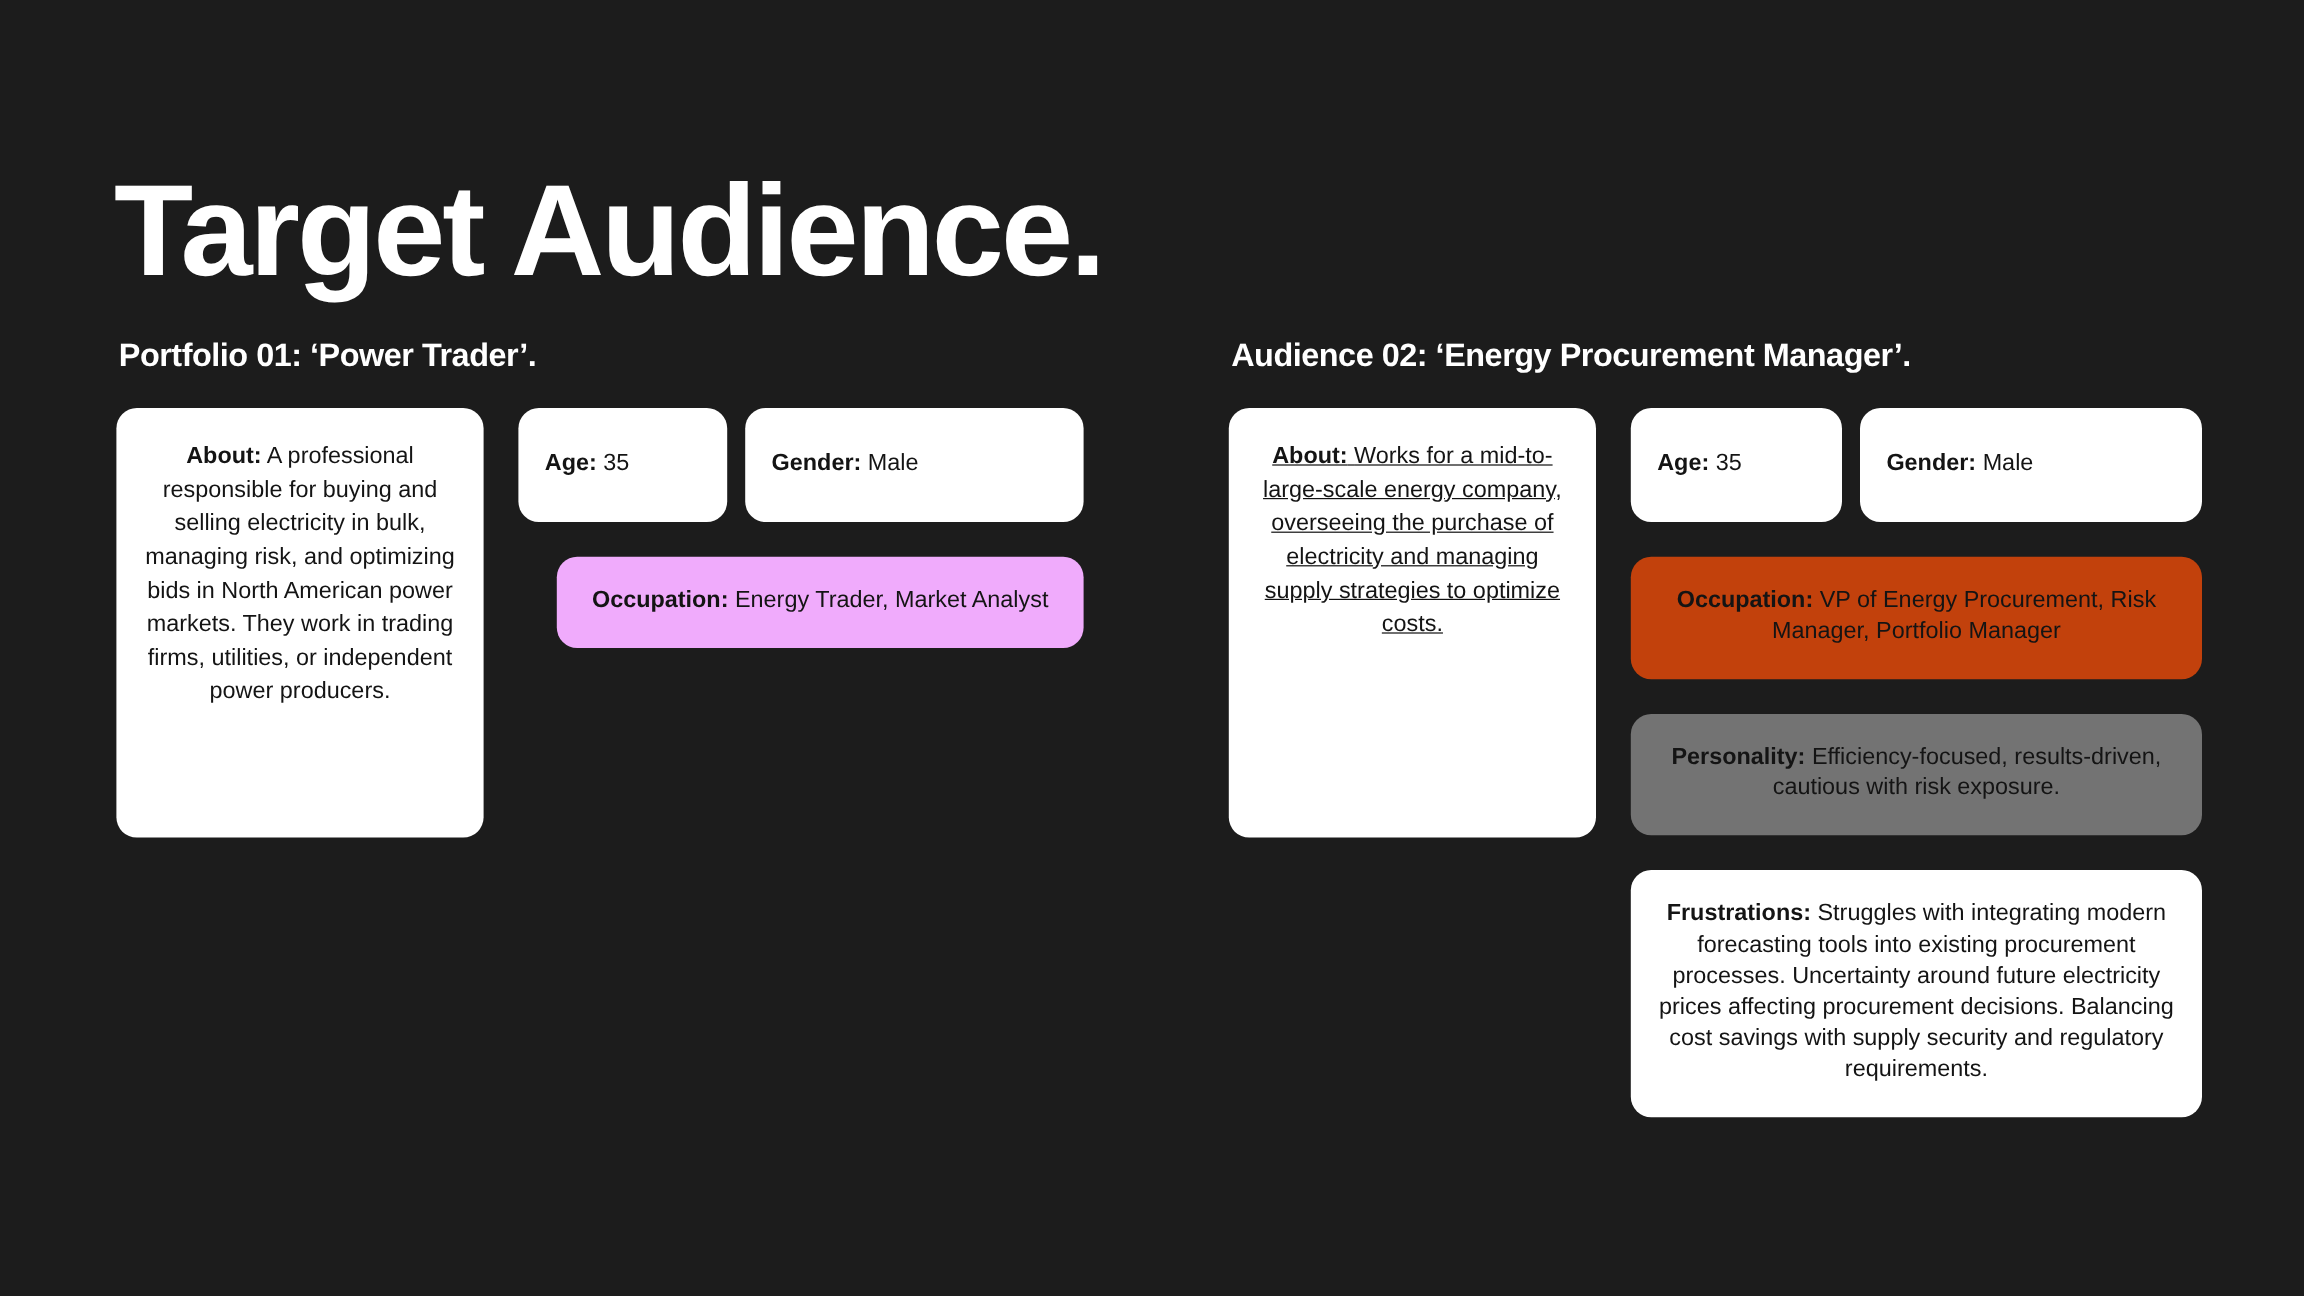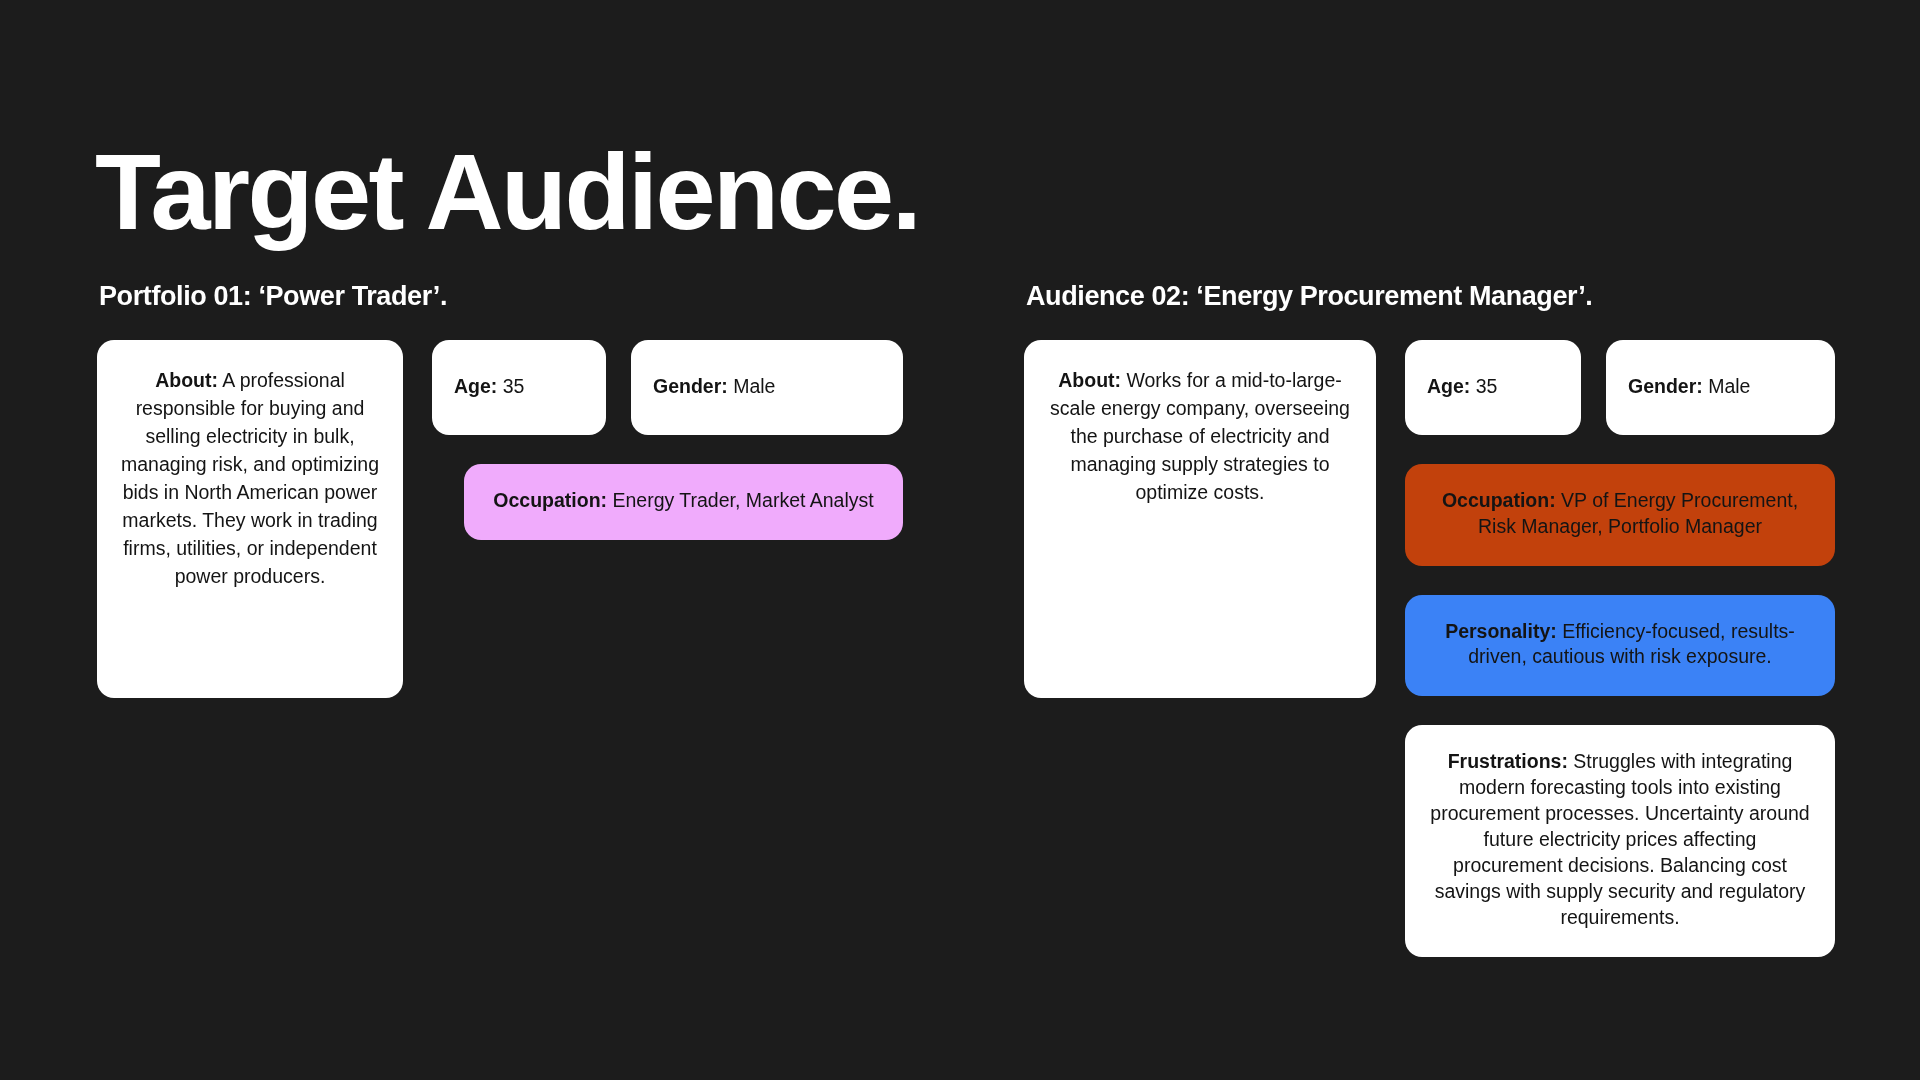--- a/index.html
+++ b/index.html
@@ -65,32 +65,32 @@
     border-radius: 17px;
     box-sizing: border-box;
     color: #111111;
   }
 
   .about-card {
     flex: 0 0 auto;
     padding: 26px 22px 22px 22px;
   }
   .col1-about { width: 306px; min-height: 358px; }
-  .col2-about { width: 352px; min-height: 358px; }
+  .col2-about { width: 306px; min-height: 358px; text-decoration: underline; }
 
   .right-stack {
     display: flex;
     flex-direction: column;
     gap: 29px;
     flex: 1 1 auto;
   }
   .pill-row {
     display: flex;
     flex-direction: row;
-    gap: 25px;
+    gap: 15px;
   }
   .pill {
     padding: 24px 22px;
     display: flex;
     align-items: center;
     min-height: 95px;
     box-sizing: border-box;
   }
   .col1-age { width: 174px; }
   .col1-gender { flex: 1 1 auto; }
@@ -174,21 +174,21 @@
             </div>
             <div class="card pill col2-gender" style="background: rgb(255, 255, 255);">
               <p class="card-text" style="color: rgb(20, 20, 20);"><span class="lbl">Gender:</span> <span>Male</span></p>
             </div>
           </div>
 
           <div class="card text-card" style="background: #c2410c;">
             <p class="card-text" style="color: rgb(20, 20, 20);"><span class="lbl">Occupation:</span> <span>VP of Energy Procurement, Risk Manager, Portfolio Manager</span></p>
           </div>
 
-          <div class="card text-card" style="background: #3b82f6;">
+          <div class="card text-card" style="background: #737373;">
             <p class="card-text" style="color: rgb(20, 20, 20);"><span class="lbl">Personality:</span> <span>Efficiency-focused, results-driven, cautious with risk exposure.</span></p>
           </div>
 
           <div class="card text-card" style="background: rgb(255, 255, 255);">
             <p class="card-text" style="color: rgb(20, 20, 20);"><span class="lbl">Frustrations:</span> <span>Struggles with integrating modern forecasting tools into existing procurement processes. Uncertainty around future electricity prices affecting procurement decisions. Balancing cost savings with supply security and regulatory requirements.</span></p>
           </div>
 
         </div>
       </div>
     </div>

